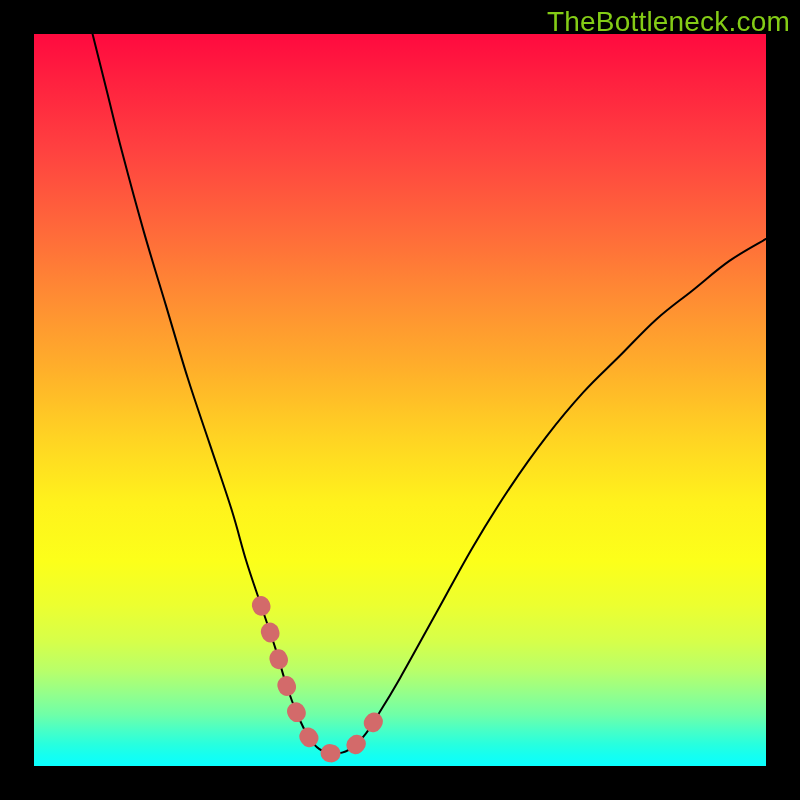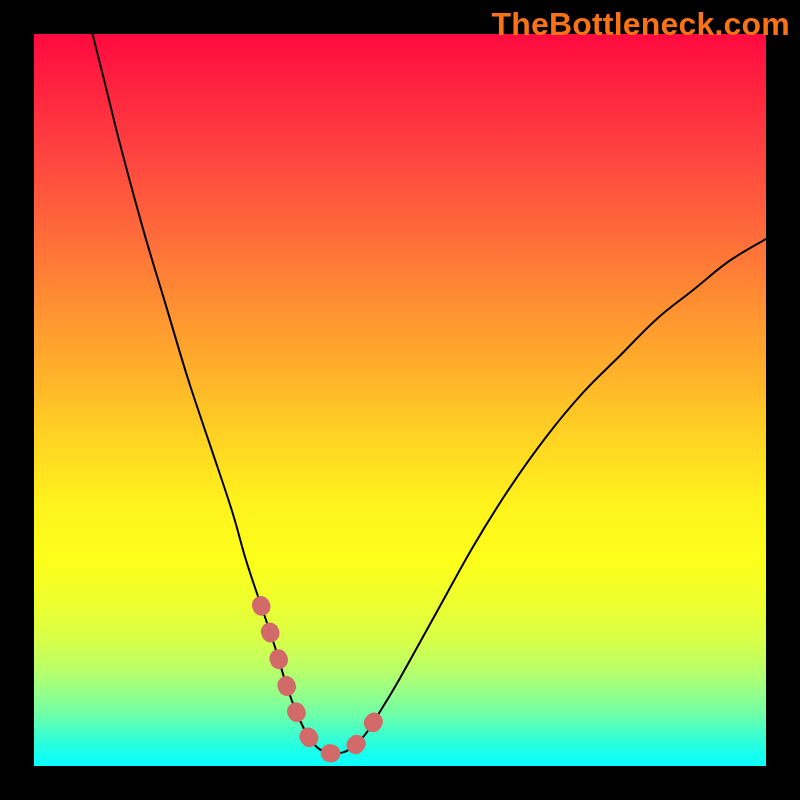--- a/index.html
+++ b/index.html
@@ -52,23 +52,23 @@
       #4affc5 95%,
       #28ffde 97%,
       #15fff0 98.5%,
       #0affff 100%
     );
   }
   .watermark {
     position: absolute;
     top: 6px;
     right: 10px;
-    color: #f97316;
-    font-size: 32px;
-    font-weight: 700;
+    color: #84cc16;
+    font-size: 28px;
+    font-weight: 400;
     letter-spacing: 0.2px;
     z-index: 50;
     user-select: none;
   }
   svg.curve {
     position: absolute;
     top: 0;
     left: 0;
     width: 732px;
     height: 732px;

